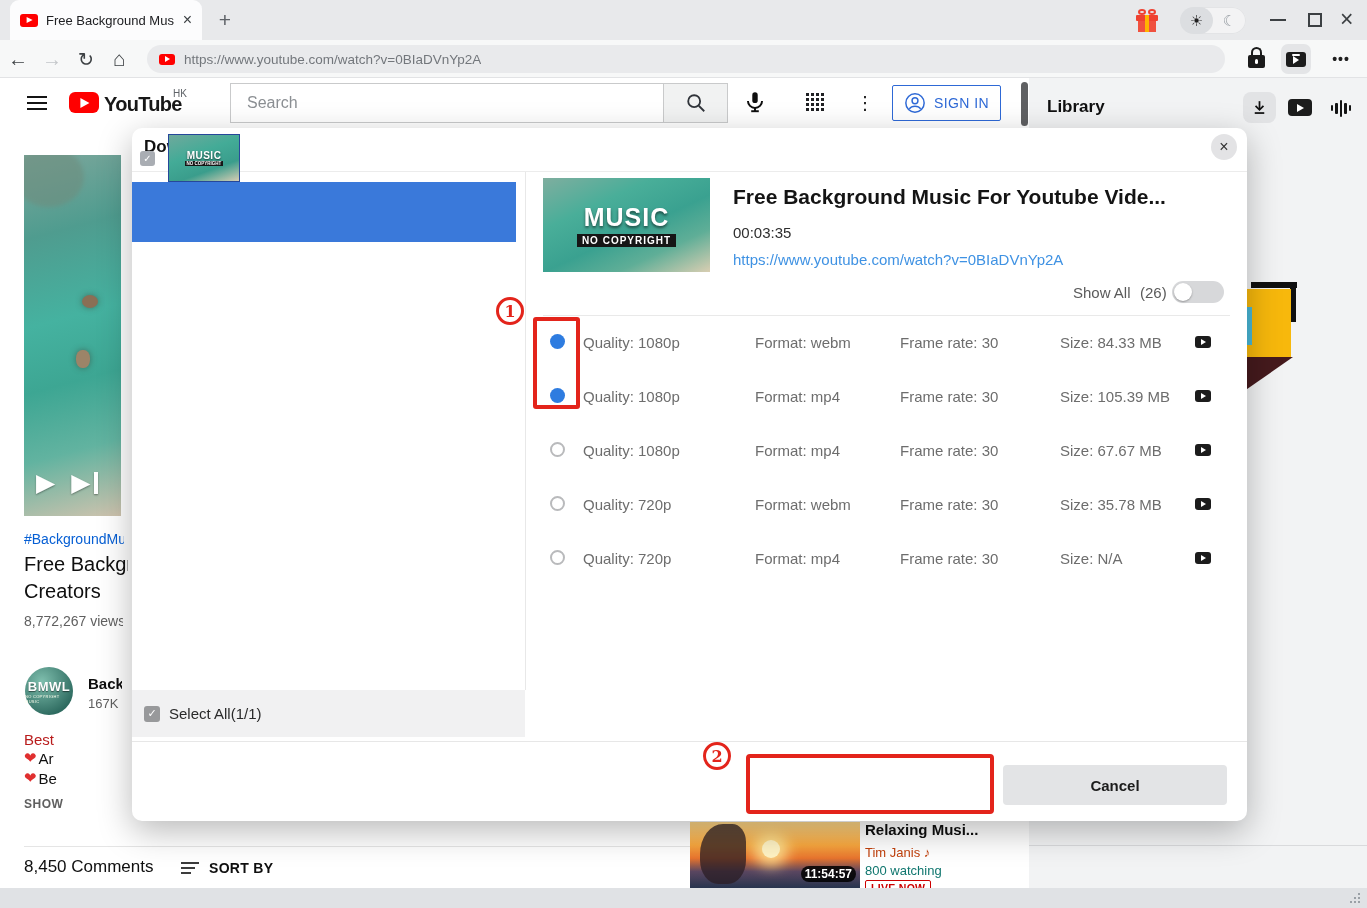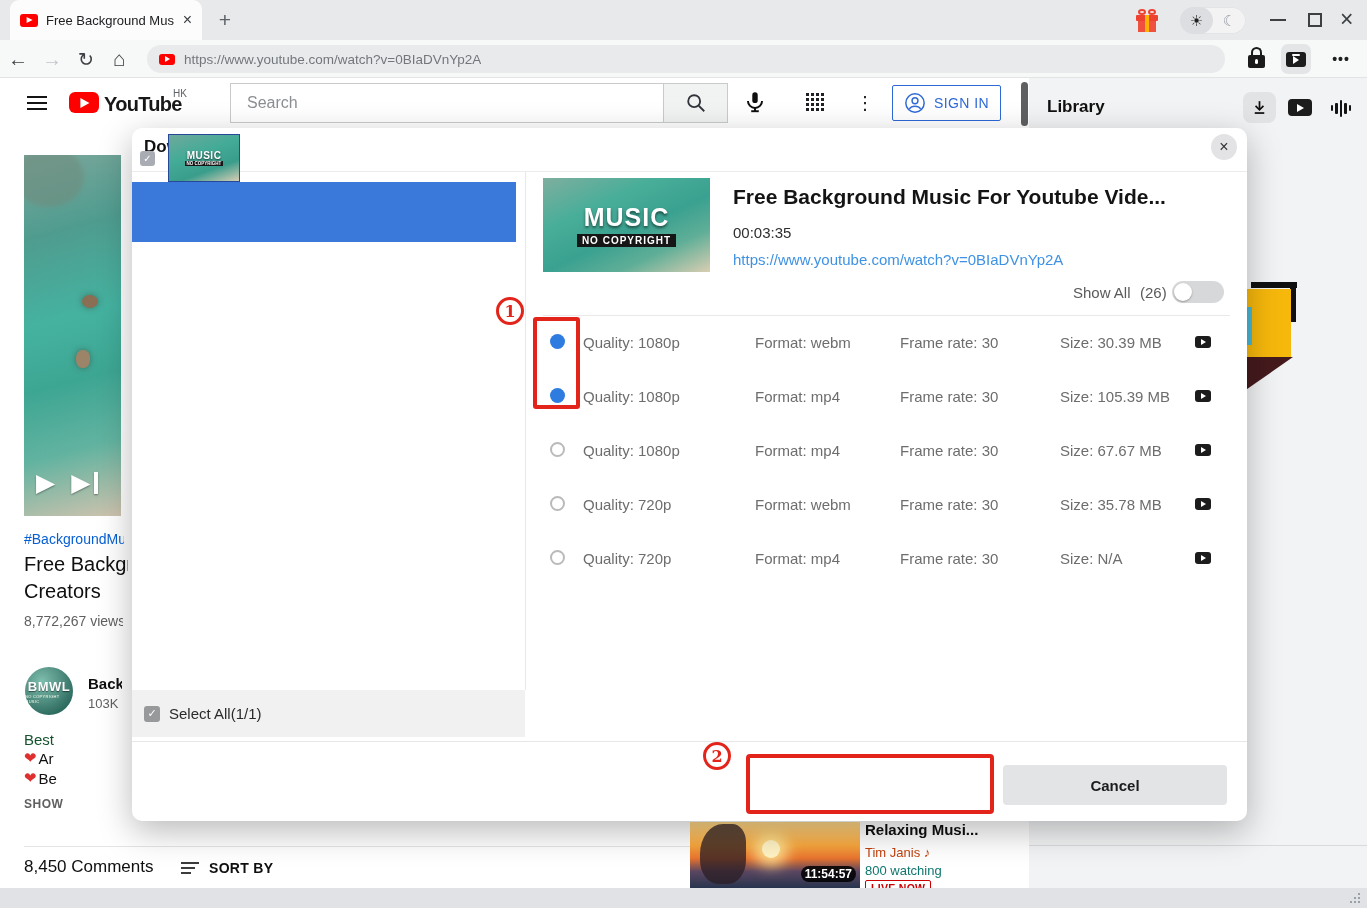--- a/index.html
+++ b/index.html
@@ -116,21 +116,21 @@
   .hashtag { position:absolute; left:24px; top:531px; width:100px; font-size:14px; color:#065fd4; }
   .vtitle { position:absolute; left:24px; top:551px; width:104px; font-size:20px; color:#0f0f0f; line-height:27px; }
   .views { position:absolute; left:24px; top:613px; width:99px; font-size:14px; color:#606060; }
   .avatar { position:absolute; left:25px; top:667px; width:48px; height:48px; border-radius:50%;
             background:radial-gradient(circle at 35% 30%,#7fbfae,#2e6b60 75%); display:flex; flex-direction:column;
             align-items:center; justify-content:center; }
   .avatar .l1 { font-size:13px; font-weight:bold; color:#fff; letter-spacing:.5px; text-shadow:0 1px 1px rgba(0,0,0,.5); }
   .avatar .l2 { font-size:4px; color:#ffe; letter-spacing:.3px; }
   .ch-name { position:absolute; left:88px; top:675px; width:34px; font-size:15px; font-weight:bold; color:#0f0f0f; }
   .ch-subs { position:absolute; left:88px; top:696px; width:34px; font-size:13px; color:#606060; }
-  .desc1 { position:absolute; left:24px; top:731px; width:99px; font-size:15px; color:#14532d; }
+  .desc1 { position:absolute; left:24px; top:731px; width:99px; font-size:15px; color:#b91c1c; }
   .like-row { position:absolute; left:24px; width:99px; font-size:15px; color:#0f0f0f; display:flex; align-items:center; gap:2px; }
   .like-row .hrt { color:#e02f2f; font-size:15px; }
   .showmore { position:absolute; left:24px; top:797px; font-size:12px; font-weight:bold; letter-spacing:.5px; color:#606060; }
   .cm-divider { position:absolute; left:24px; top:846px; width:666px; height:1px; background:#e5e5e5; }
   .comments { position:absolute; left:24px; top:857px; font-size:17px; color:#0f0f0f; }
   .sort-ic { position:absolute; left:181px; top:862px; width:20px; height:14px; }
   .sort-ic div { height:2px; background:#3c3c3c; margin-bottom:3px; }
   .sortby { position:absolute; left:209px; top:860px; font-size:14px; font-weight:bold; letter-spacing:.3px; color:#0f0f0f; }
 
   
@@ -369,21 +369,21 @@
   <div class="vtitle">
     <div class="clip-line">Free Backgr</div>
     <div class="clip-line">Creators</div>
   </div>
   <div class="views clip-line">8,772,267 views</div>
   <div class="avatar">
     <span class="l1">BMWL</span>
     <span class="l2">NO COPYRIGHT MUSIC</span>
   </div>
   <div class="ch-name clip-line">Back</div>
-  <div class="ch-subs clip-line">103K</div>
+  <div class="ch-subs clip-line">167K</div>
   <div class="desc1 clip-line">Best</div>
   <div class="like-row" style="top:749px;">
     <span class="hrt">❤</span>
     <span>Ar</span>
   </div>
   <div class="like-row" style="top:769px;">
     <span class="hrt">❤</span>
     <span>Be</span>
   </div>
   <div class="showmore">SHOW</div>
@@ -445,21 +445,21 @@
     <div class="toggle">
         <div class="knob"></div>
       </div>
     <div class="rows-hr"></div>
 
     <div class="fmt-row" style="top:187px;">
       <span class="radio on"></span>
       <span class="fmt-cell c-quality">Quality: 1080p</span>
       <span class="fmt-cell c-format">Format: webm</span>
       <span class="fmt-cell c-framerate">Frame rate: 30</span>
-      <span class="fmt-cell c-size">Size: 30.39 MB</span>
+      <span class="fmt-cell c-size">Size: 84.33 MB</span>
       <span class="vid-dark c-vicon" style="position:absolute;width:16px;height:12px;">
           <span class="tri" style="border-width:3px 0 3px 5px;"></span>
         </span>
     </div>
     <div class="fmt-row" style="top:241px;">
       <span class="radio on"></span>
       <span class="fmt-cell c-quality">Quality: 1080p</span>
       <span class="fmt-cell c-format">Format: mp4</span>
       <span class="fmt-cell c-framerate">Frame rate: 30</span>
       <span class="fmt-cell c-size">Size: 105.39 MB</span>

